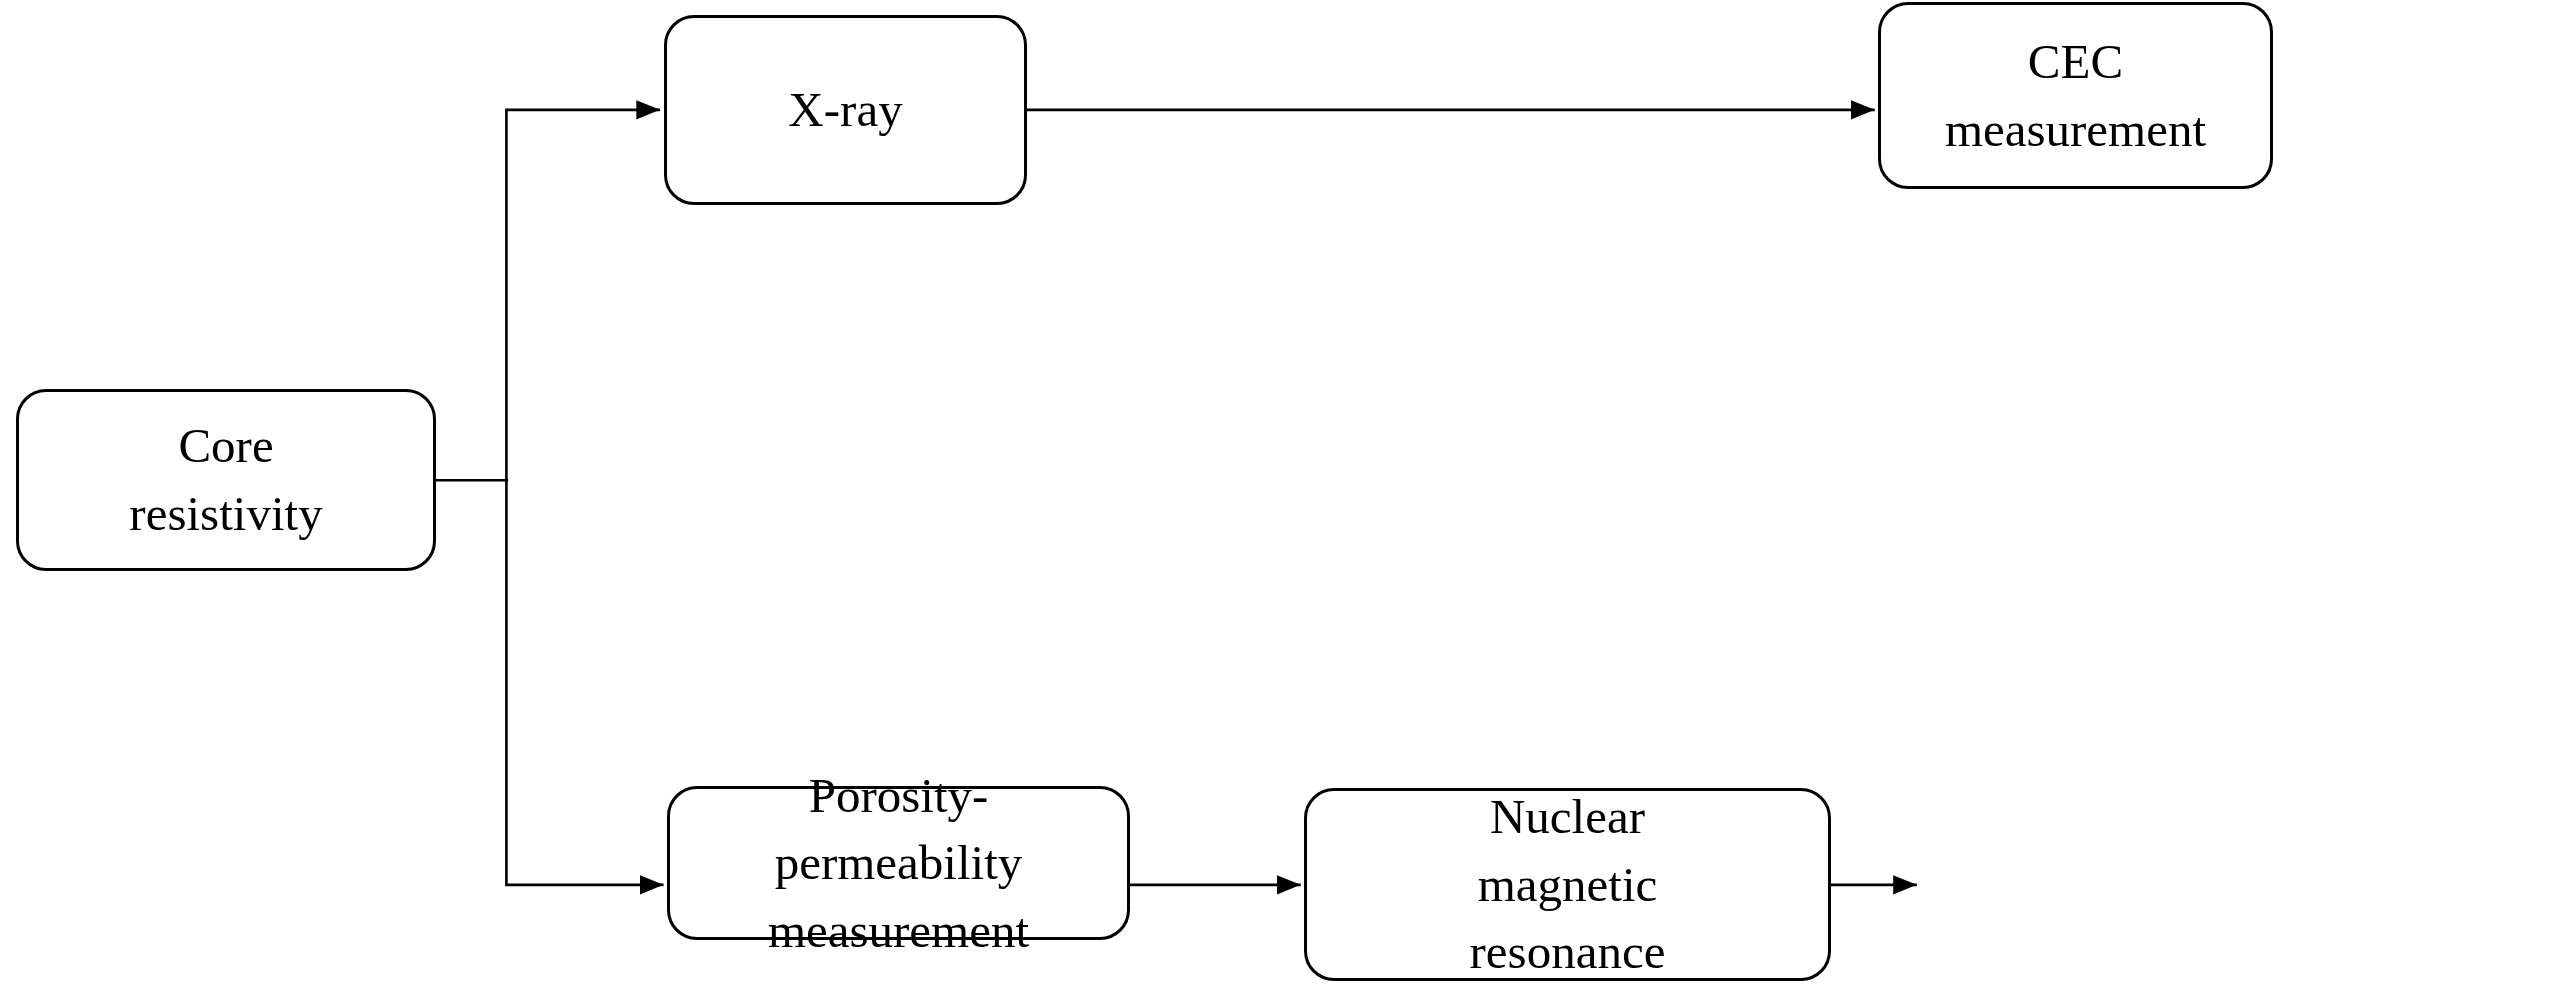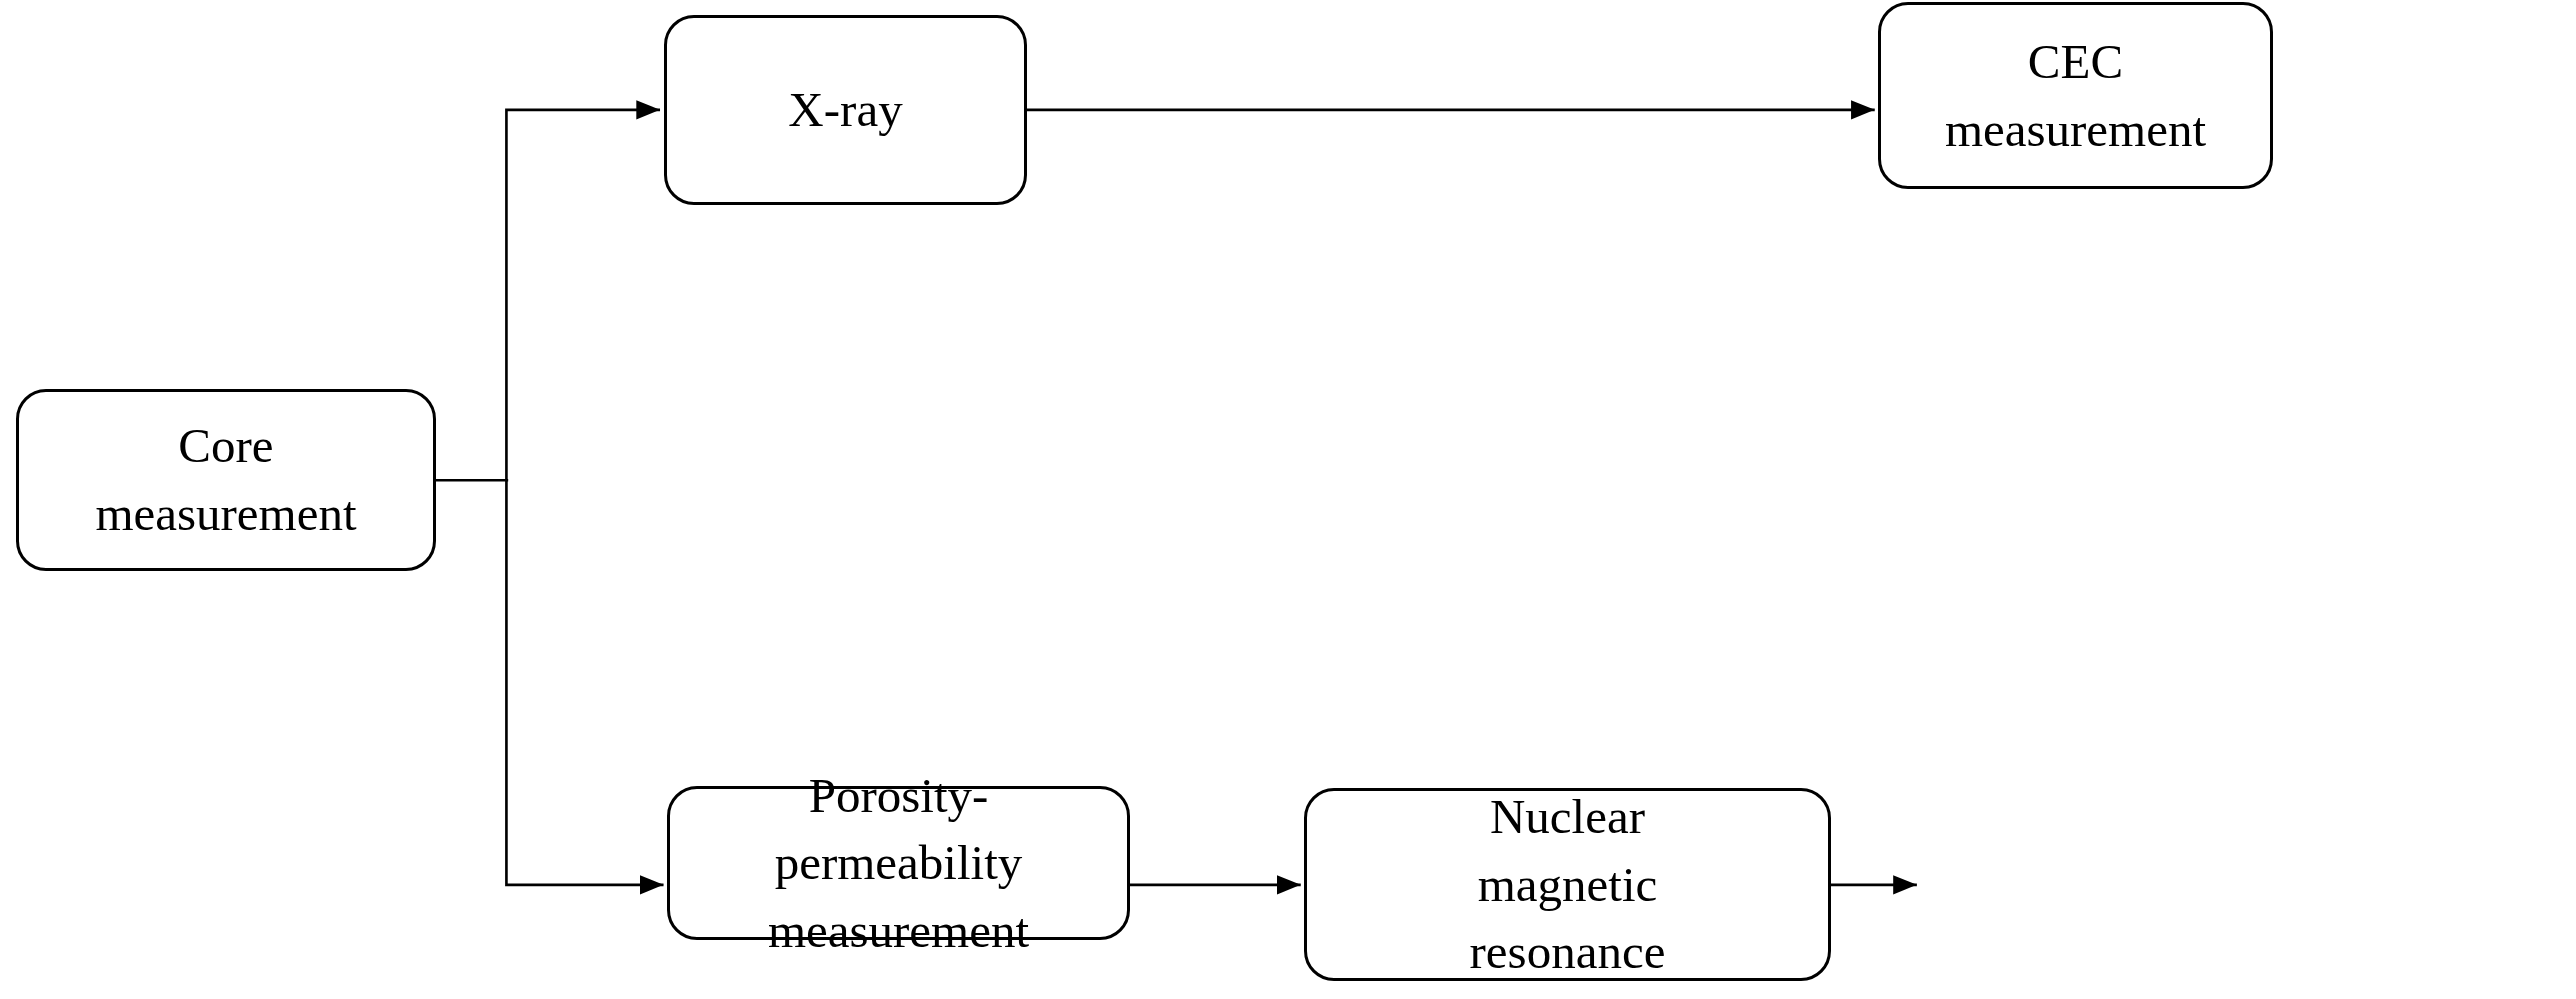--- a/index.html
+++ b/index.html
@@ -67,21 +67,21 @@
 
     <path d="M1170 125 L2136 125" stroke="#000000" stroke-width="3" fill="none" marker-end="url(#arrowhead)"></path>
 
     <path d="M1287 1008 L1482 1008" stroke="#000000" stroke-width="3" fill="none" marker-end="url(#arrowhead)"></path>
 
     <path d="M1993 1008 L2184 1008" stroke="#000000" stroke-width="3" fill="none" marker-end="url(#arrowhead)"></path>
   </svg>
 
   <div class="node node-core">
     <span class="label">Core
-measurement</span>
+resistivity</span>
   </div>
 
   <div class="node node-xray">
     <span class="label">X-ray</span>
   </div>
 
   <div class="node node-cec">
     <span class="label">CEC
 measurement</span>
   </div>

